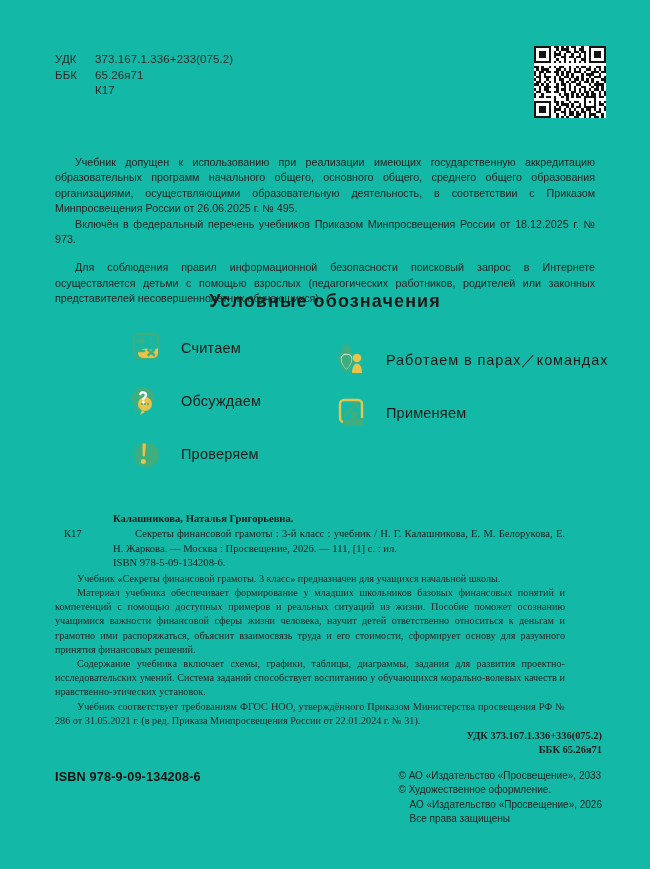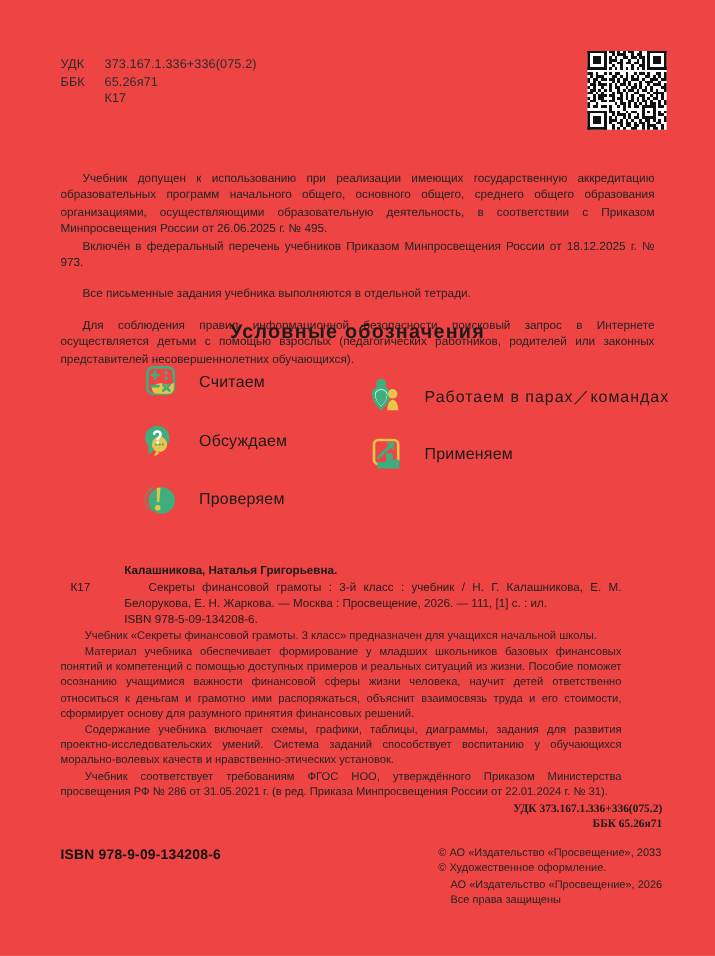--- a/index.html
+++ b/index.html
@@ -12,21 +12,21 @@
     height: 869px;
     position: relative;
     font-family: "Liberation Sans", sans-serif;
     color: #1b1b1b;
     overflow: hidden;
   }
 
   .page {
     position: absolute;
     inset: 0;
-    background: #ef4444;
+    background: #14b8a6;
   }
 
   
   .udk-block {
     position: absolute;
     left: 55px;
     top: 52px;
     font-size: 11.5px;
     line-height: 15.5px;
     letter-spacing: 0.1px;
@@ -125,20 +125,21 @@
     white-space: nowrap;
   }
   .leg-label.wide { letter-spacing: 0.9px; }
 
   
   .cat-zone {
     position: absolute;
     left: 55px;
     top: 512px;
     width: 510px;
+    font-family: Liberation Serif, serif;
   }
   .cat-author {
     font-size: 10.6px;
     font-weight: 700;
     line-height: 14px;
     margin-left: 58px;
     color: #1b1b1b;
   }
   .cat-main {
     position: relative;
@@ -208,21 +209,21 @@
   .rights .ind { padding-left: 11px; }
 </style>
 </head>
 <body>
 
 <div class="page">
 
   <div class="udk-block">
     <div class="udk-row">
       <span class="udk-label">УДК</span>
-      <span class="udk-value">373.167.1.336+336(075.2)</span>
+      <span class="udk-value">373.167.1.336+233(075.2)</span>
     </div>
     <div class="udk-row">
       <span class="udk-label">ББК</span>
       <span class="udk-value">65.26я71</span>
     </div>
     <div class="udk-k17">К17</div>
   </div>
 
   <div class="qr-wrap">
     <svg width="72" height="72" viewBox="0 0 29 29" shape-rendering="crispEdges" aria-hidden="true">
@@ -459,21 +460,20 @@
         <rect x="16" y="28" width="2" height="1"></rect>
           <rect x="22" y="28" width="1" height="1"></rect>
         <rect x="24" y="28" width="2" height="1"></rect>
       </g>
     </svg>
   </div>
 
   <div class="para-zone">
     <p class="p indent">Учебник допущен к использованию при реализации имеющих государственную аккредитацию образовательных программ начального общего, основного общего, среднего общего образования организациями, осуществляющими образовательную деятельность, в соответствии с Приказом Минпросвещения России от 26.06.2025 г. № 495.</p>
     <p class="p indent tight">Включён в федеральный перечень учебников Приказом Минпросвещения России от 18.12.2025 г. № 973.</p>
-    <p class="p indent gap">Все письменные задания учебника выполняются в отдельной тетради.</p>
     <p class="p indent gap">Для соблюдения правил информационной безопасности поисковый запрос в Интернете осуществляется детьми с помощью взрослых (педагогических работников, родителей или законных представителей несовершеннолетних обучающихся).</p>
   </div>
 
   <div class="legend-title">Условные  обозначения</div>
 
   <div class="legend">
 
     <div class="leg-col-left">
 
       <div class="leg-item">

